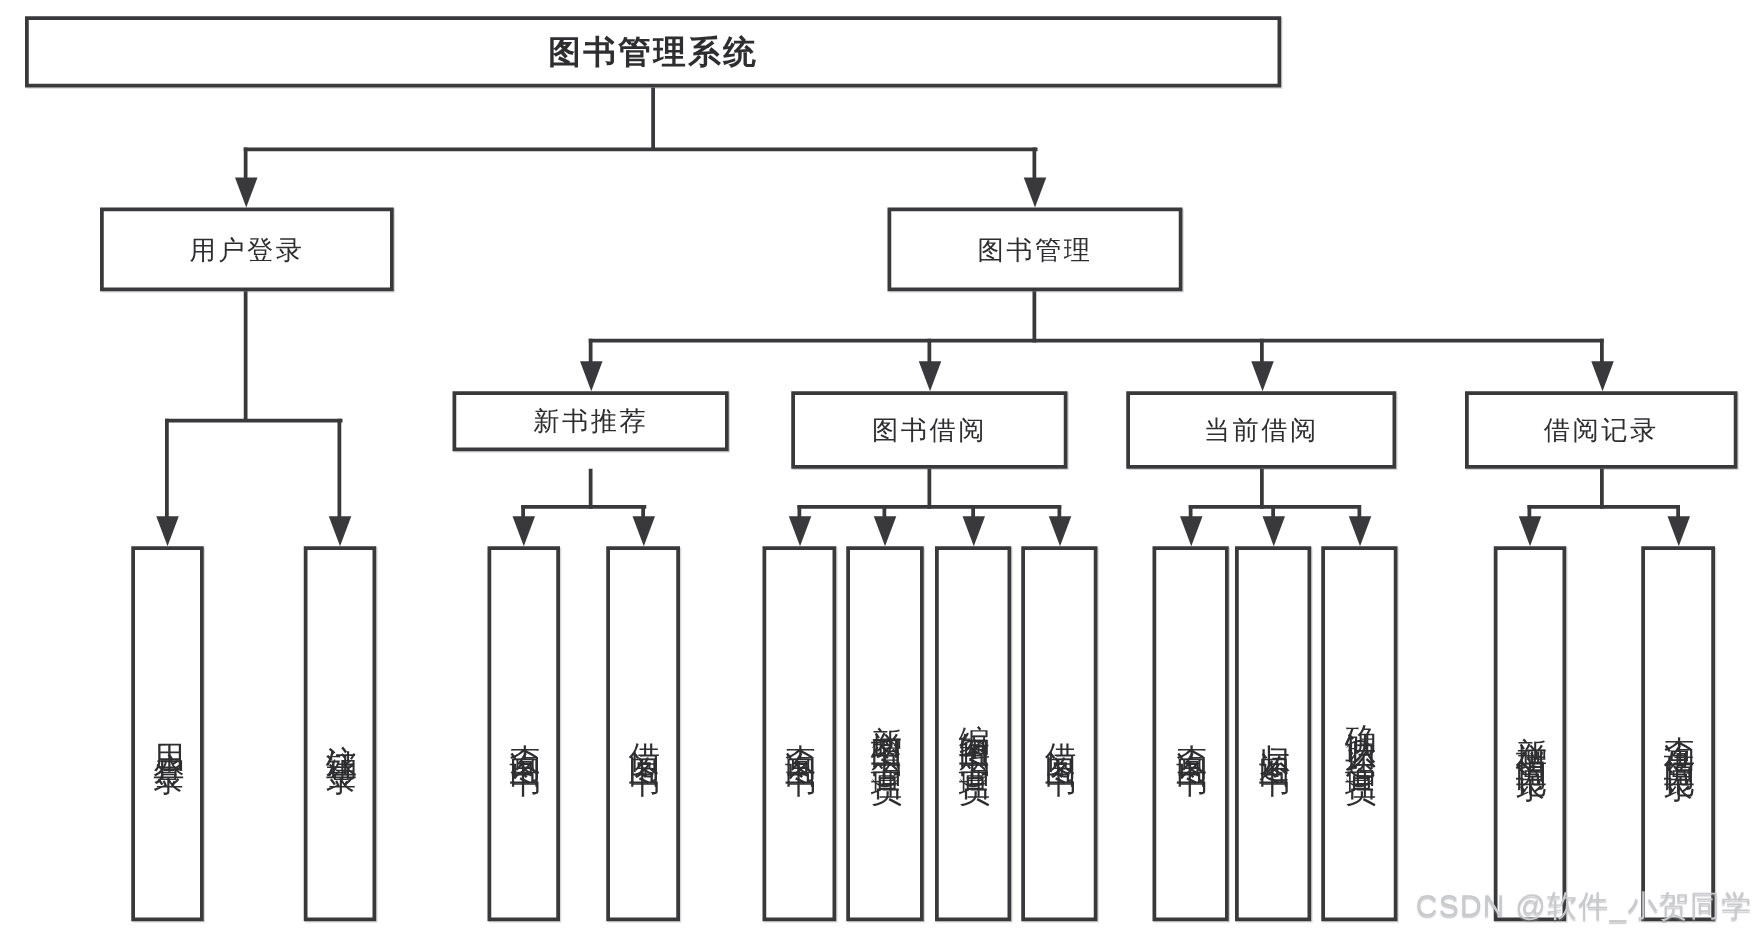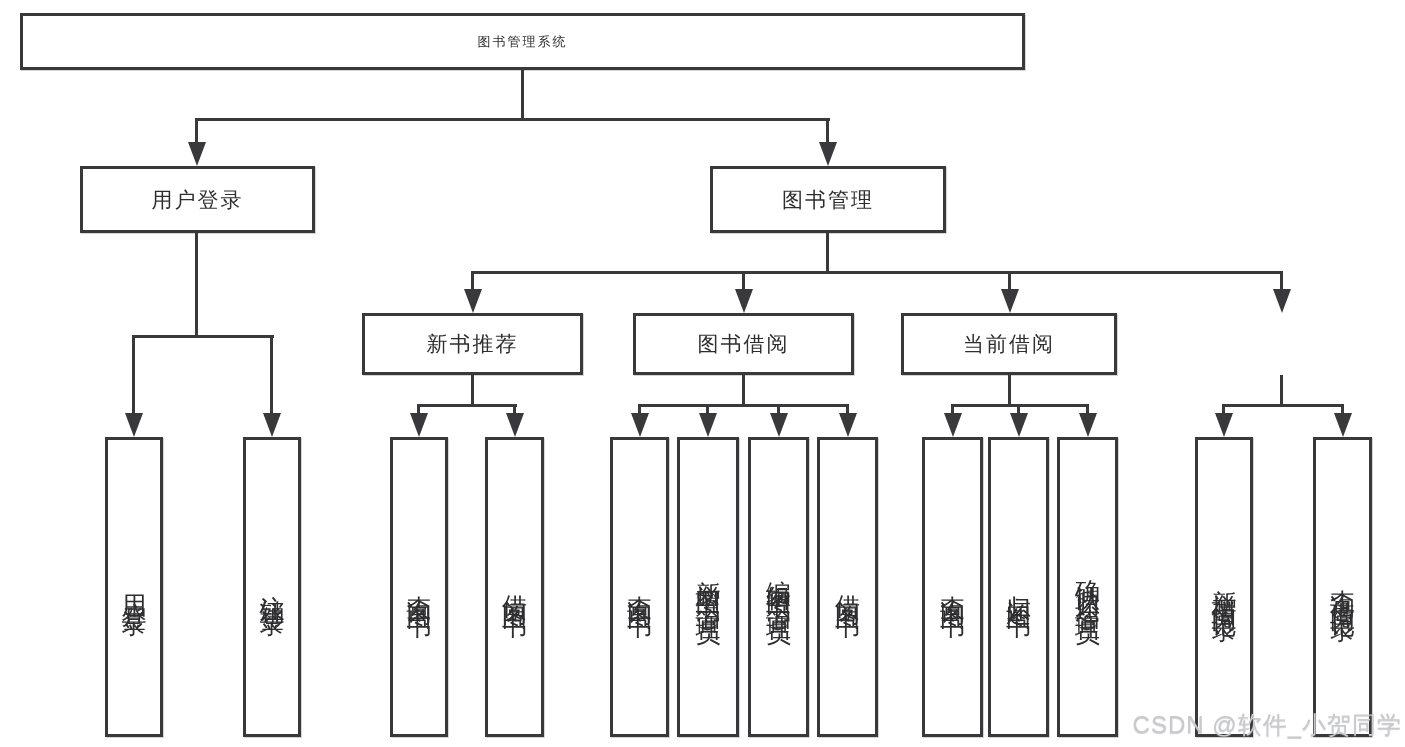--- a/index.html
+++ b/index.html
@@ -12,21 +12,21 @@
   }
   .box{
     position:absolute;
     box-sizing:border-box;
     background:#ffffff;
     border:3px solid #39393b;
     box-shadow:1px 1px 0 rgba(90,90,95,0.25);
     display:flex;align-items:center;justify-content:center;
     color:#2e2e30;
   }
-  .root-label{font-size:13px;letter-spacing:2px;font-weight:400;}
+  .root-label{font-size:26px;letter-spacing:2px;font-weight:700;}
   .h-label{font-size:21px;letter-spacing:2px;}
   .leaf span{
     writing-mode:vertical-rl;
     text-orientation:mixed;
     font-size:25px;
     letter-spacing:6px;
     line-height:1;
     color:#2e2e30;
   }
   .vline,.hline{position:absolute;background:#39393b;}
@@ -58,28 +58,31 @@
     <span class="root-label">图书管理系统</span>
   </div>
 
   <div class="box" style="left:80px;top:166px;width:235px;height:67px;">
     <span class="h-label">用户登录</span>
   </div>
   <div class="box" style="left:710px;top:166px;width:236px;height:67px;">
     <span class="h-label">图书管理</span>
   </div>
 
-  <div class="box" style="left:362px;top:313px;width:221px;height:62px;text-align:center;">
+  <div class="box" style="left:362px;top:313px;width:221px;height:48px;text-align:center;">
     <span class="h-label">新书推荐</span>
   </div>
   <div class="box" style="left:901px;top:313px;width:216px;height:62px;">
     <span class="h-label">当前借阅</span>
   </div>
   <div class="box" style="left:633px;top:313px;width:221px;height:62px;">
     <span class="h-label">图书借阅</span>
+  </div>
+  <div class="box" style="left:1172px;top:313px;width:218px;height:62px;">
+    <span class="h-label">借阅记录</span>
   </div>
 
   <div class="box leaf" style="left:105px;top:437px;width:58px;height:300px;">
     <span>用户登录</span>
   </div>
   <div class="box leaf" style="left:243px;top:437px;width:58px;height:300px;">
     <span>注销登录</span>
   </div>
 
   <div class="box leaf" style="left:390px;top:437px;width:58px;height:300px;">

